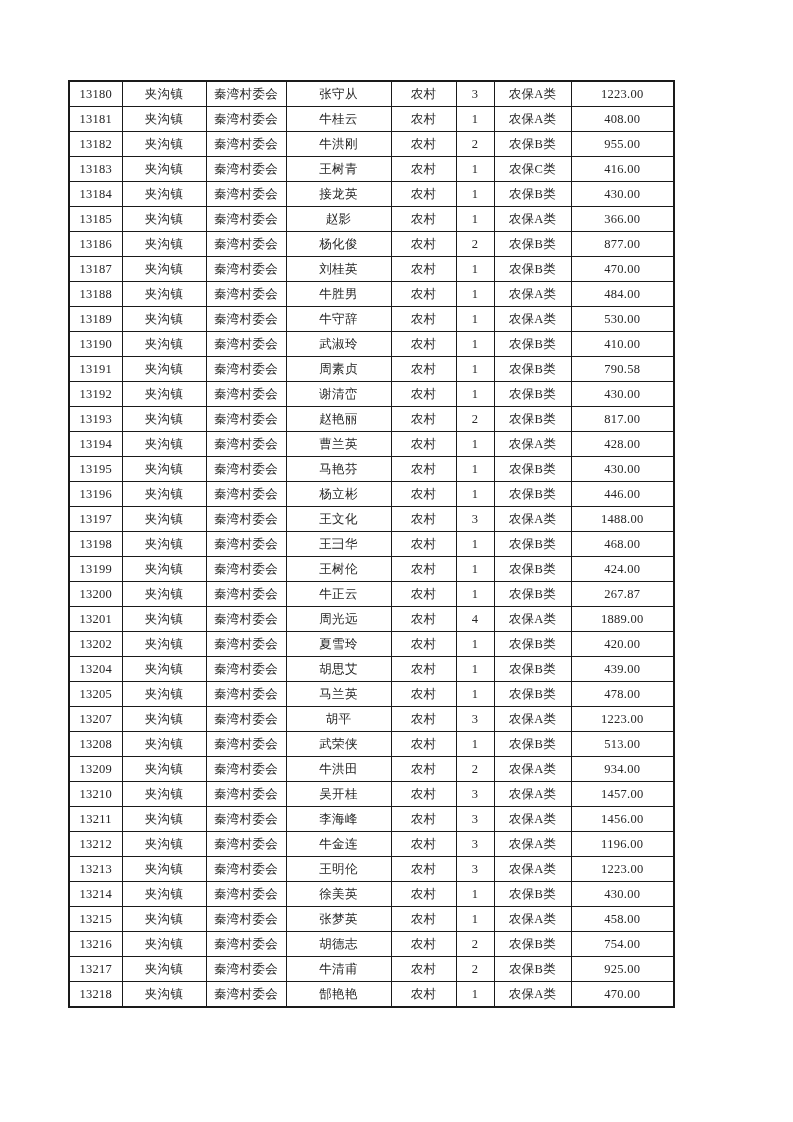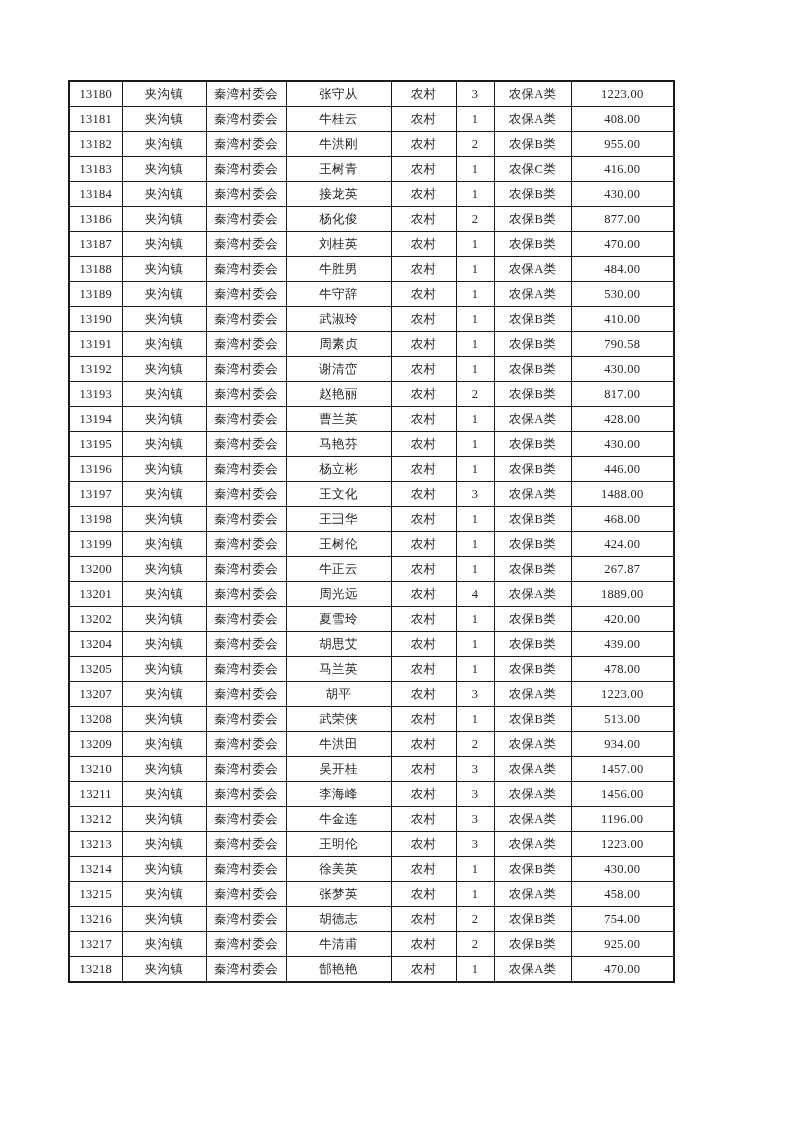--- a/index.html
+++ b/index.html
@@ -106,20 +106,30 @@
           <td>13184</td>
           <td>夹沟镇</td>
           <td>秦湾村委会</td>
           <td>接龙英</td>
           <td>农村</td>
           <td>1</td>
           <td>农保B类</td>
           <td>430.00</td>
         </tr>
         <tr>
+          <td>13185</td>
+          <td>夹沟镇</td>
+          <td>秦湾村委会</td>
+          <td>赵影</td>
+          <td>农村</td>
+          <td>1</td>
+          <td>农保A类</td>
+          <td>366.00</td>
+        </tr>
+        <tr>
           <td>13186</td>
           <td>夹沟镇</td>
           <td>秦湾村委会</td>
           <td>杨化俊</td>
           <td>农村</td>
           <td>2</td>
           <td>农保B类</td>
           <td>877.00</td>
         </tr>
         <tr>

